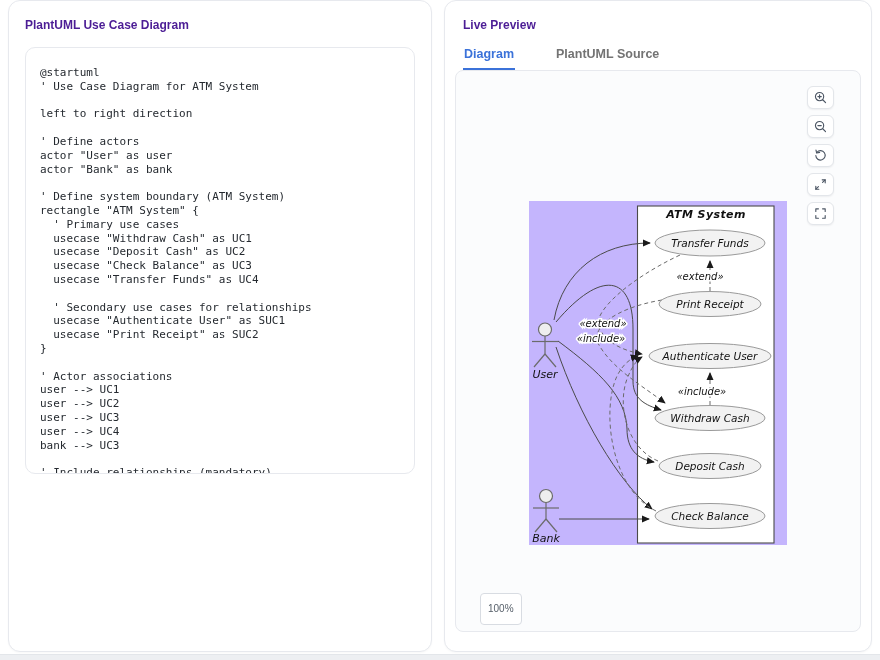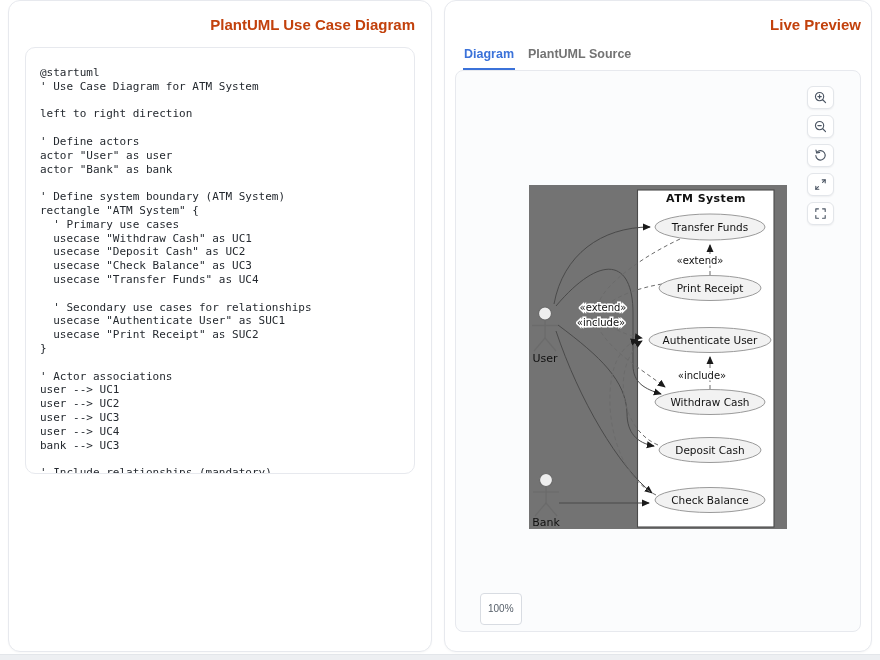--- a/index.html
+++ b/index.html
@@ -9,44 +9,44 @@
     -webkit-font-smoothing:antialiased;
   }
   .page{display:flex;gap:12px;padding:0 8px;}
   .card{
     background:#fff;border:1px solid #e7e9ee;border-radius:12px;
     height:652px;box-sizing:border-box;box-shadow:0 1px 2px rgba(16,24,40,.03);
   }
   .card-left{width:424px;padding:12px 16px 15px;}
   .card-right{width:428px;padding:12px 10px 15px;}
   .panel-title{
-    font-size:15px;font-weight:700;color:#c2410c;margin:2px 0 12px;line-height:20px;text-align:right;
+    font-size:12px;font-weight:700;color:#4c1d95;margin:2px 0 12px;line-height:20px;
   }
   .card-right .panel-title{margin-left:8px;}
   .code-box{
     border:1px solid #e7e9ee;border-radius:10px;background:#fff;
     height:427px;box-sizing:border-box;padding:18px 14px;overflow:hidden;
   }
   .code-box pre{
     margin:0;font-family:"DejaVu Sans Mono",monospace;font-size:11px;
     line-height:13.8px;color:#24292f;white-space:pre;
   }
-  .tabs{display:flex;gap:12px;margin:12px 0 0 8px;align-items:flex-end;}
+  .tabs{display:flex;gap:40px;margin:12px 0 0 8px;align-items:flex-end;}
   .tab{
     font-size:12.5px;font-weight:600;color:#737373;padding:0 1px 7px;
     border-bottom:2px solid transparent;cursor:pointer;
   }
   .tab.active{color:#3b72d9;border-bottom-color:#3b72d9;}
   .preview{
     position:relative;border:1px solid #e7e9ee;border-radius:8px;
     background:#fbfcfd;height:562px;box-sizing:border-box;overflow:hidden;
   }
   .diagram-canvas{
-    position:absolute;left:50%;top:114px;transform:translateX(-50%);
-    width:258px;height:344px;background:#737373;
+    position:absolute;left:50%;top:130px;transform:translateX(-50%);
+    width:258px;height:344px;background:#c4b5fd;font-style:italic;
   }
   .toolbar{
     position:absolute;top:15px;right:26px;display:flex;flex-direction:column;gap:6px;
   }
   .tool-btn{
     width:27px;height:23px;background:#fff;border:1px solid #e3e6ea;border-radius:6px;
     box-shadow:0 1px 2px rgba(16,24,40,.06);display:flex;align-items:center;
     justify-content:center;cursor:pointer;padding:0;
   }
   .tool-btn svg{display:block;}

